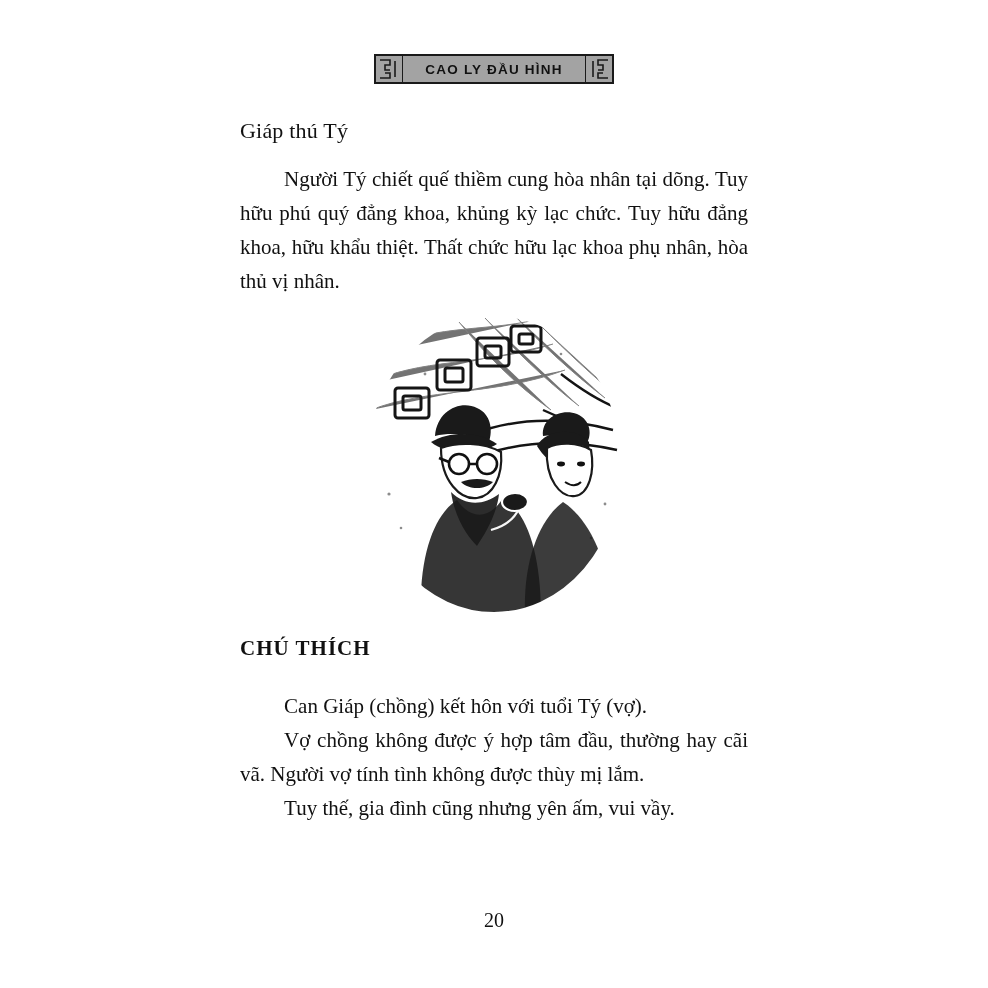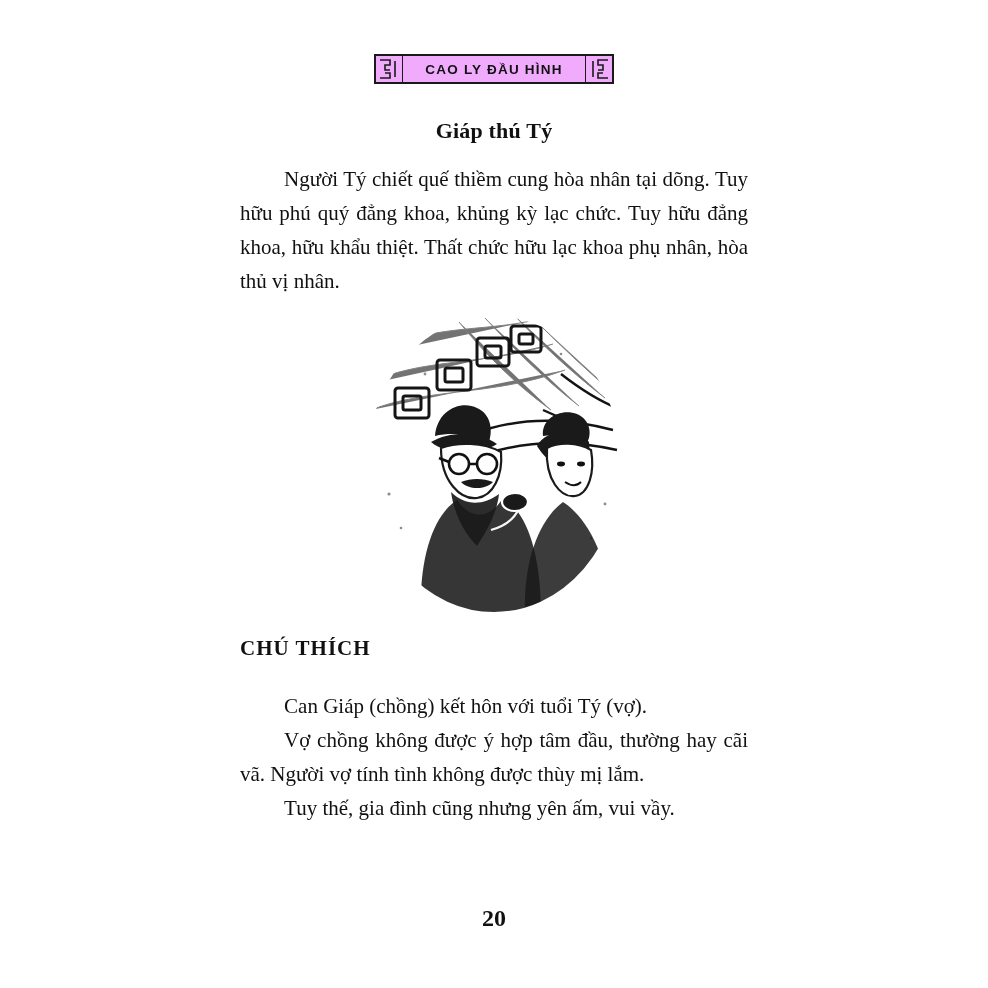--- a/index.html
+++ b/index.html
@@ -29,21 +29,21 @@
     justify-content: center;
     align-items: center;
     margin-top: 14px;
   }
   .header-plate {
     display: flex;
     align-items: stretch;
     border: 2px solid #1a1a1a;
     height: 30px;
     box-sizing: border-box;
-    background: #f0abfc;
+    background: #a3a3a3;
   }
   .header-orn {
     width: 26px;
     position: relative;
     border-right: 1px solid #1a1a1a;
     overflow: hidden;
   }
   .header-orn.right {
     border-right: none;
     border-left: 1px solid #1a1a1a;
@@ -57,22 +57,22 @@
     font-family: "Liberation Sans", sans-serif;
     font-weight: bold;
     font-size: 13.5px;
     letter-spacing: 1.2px;
     color: #111;
     white-space: nowrap;
   }
 
   
   .section-title {
-    text-align: center;
-    font-weight: bold;
+    text-align: left;
+    font-weight: normal;
     font-size: 22px;
     margin-top: 34px;
     letter-spacing: .2px;
   }
 
   
   .body-text {
     margin-top: 18px;
     font-size: 21px;
     line-height: 1.62;
@@ -117,22 +117,21 @@
     text-indent: 2.1em;
   }
 
   
   .page-number {
     position: absolute;
     left: 0;
     right: 0;
     bottom: 56px;
     text-align: center;
-    font-size: 24px;
-    font-weight: bold;
+    font-size: 20px;
   }
 </style>
 </head>
 <body>
 
 <div class="page">
 
   <div class="header-band">
     <div class="header-plate">
       <div class="header-orn">

